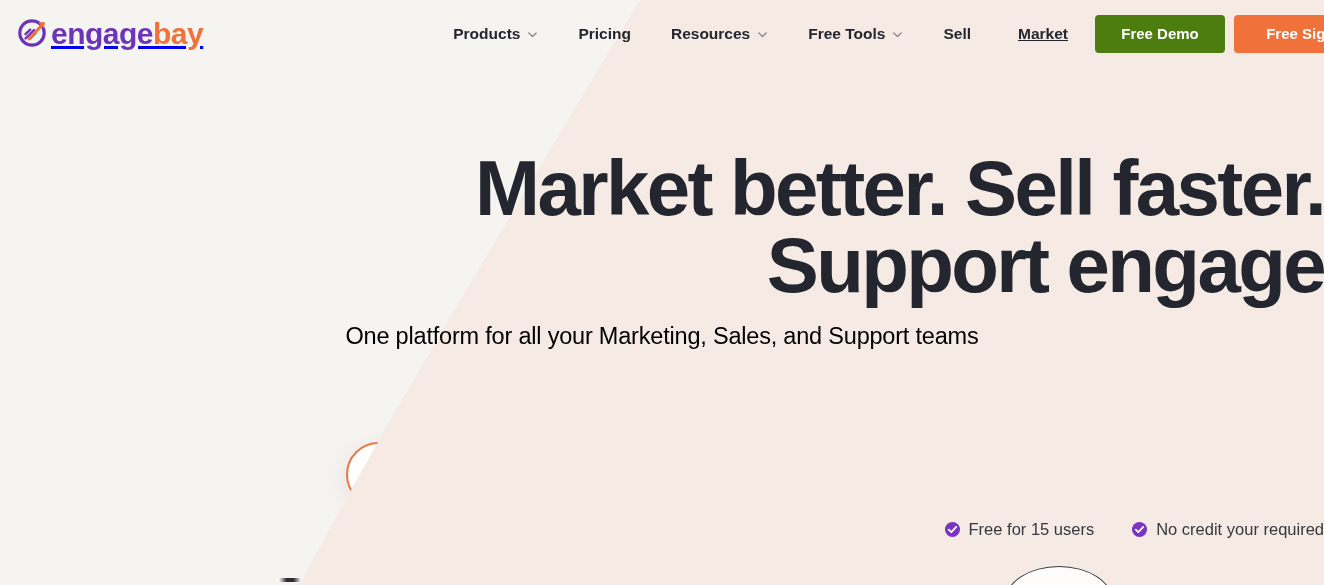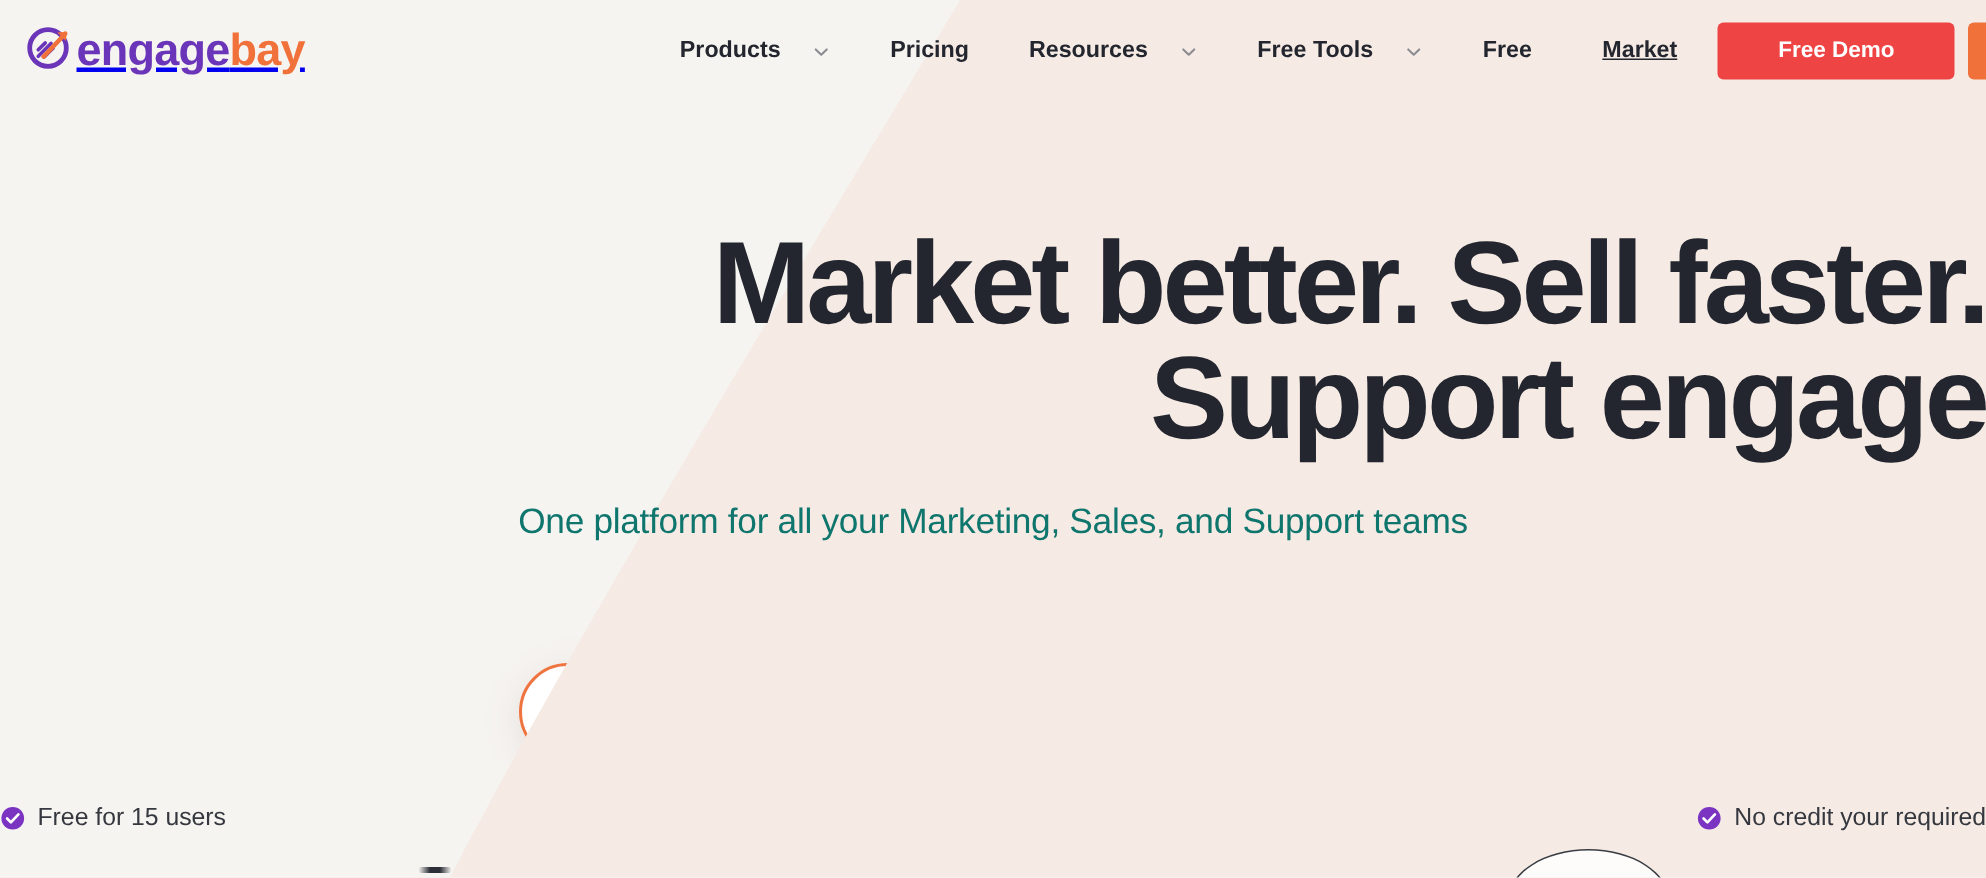--- a/index.html
+++ b/index.html
@@ -83,21 +83,21 @@
 
   #nav {
     display: flex;
     align-items: center;
     margin-left: 230px;
     gap: 0;
   }
   .nav-item {
     display: flex;
     align-items: center;
-    gap: 22px;
+    gap: 7px;
     font-size: 15.5px;
     font-weight: 700;
     color: #23262e;
     padding: 0 20px;
     cursor: pointer;
     white-space: nowrap;
   }
   .nav-caret {
     width: 11px;
     height: 11px;
@@ -125,22 +125,22 @@
     color: #ffffff;
     font-family: "Liberation Sans", sans-serif;
     font-size: 15px;
     font-weight: 700;
     height: 38px;
     border-radius: 4px;
     cursor: pointer;
     white-space: nowrap;
   }
   #btn-free-demo {
-    background: #ef4444;
-    width: 158px;
+    background: #4d7c0f;
+    width: 130px;
     margin-right: 9px;
   }
   #btn-free-signup {
     background: #f1713b;
     width: 151px;
     border-radius: 4px 0 0 4px;
   }
 
   
   #hero {
@@ -154,24 +154,24 @@
     font-size: 78px;
     font-weight: 700;
     line-height: 0.985;
     letter-spacing: -2.6px;
     color: #23262e;
     text-align: right;
   }
   #headline .hl-line { display: block; }
 
   #subheadline {
-    margin-top: 30px;
+    margin-top: 19px;
     font-size: 23.5px;
     font-weight: 400;
-    color: #0f766e;
+    color: #000000;
     letter-spacing: -0.2px;
   }
 
   
   #signup-form {
     position: absolute;
     left: 346px;
     top: 442px;
     width: 630px;
     height: 65px;
@@ -206,27 +206,28 @@
     width: 156px;
     border-radius: 27px;
     margin-right: 5px;
     cursor: pointer;
     white-space: nowrap;
   }
 
   
   #trust-row {
     position: absolute;
-    top: 536px;
+    top: 520px;
     left: 0;
     width: 100%;
     z-index: 4;
     display: flex;
-    justify-content: space-between;
+    justify-content: flex-end;
     gap: 37px;
+    padding-left: 48px;
   }
   .trust-item {
     display: flex;
     align-items: center;
     gap: 8px;
     font-size: 16.5px;
     color: #35383f;
     white-space: nowrap;
   }
   .check-badge {
@@ -289,21 +290,21 @@
     <div class="nav-item">
       <span>Free Tools</span>
       <span class="nav-caret">
         <svg width="11" height="11" viewBox="0 0 12 12">
             <path d="M2 4.3 L6 8.2 L10 4.3" fill="none" stroke="#8a8c92" stroke-width="1.5" stroke-linecap="round" stroke-linejoin="round"></path>
           </svg>
       </span>
     </div>
 
     <div class="nav-item">
-      <span>Free</span>
+      <span>Sell</span>
     </div>
 
   </nav>
 
   <div id="header-actions">
     <a id="login-link" href="#">Market</a>
     <button class="hdr-btn" id="btn-free-demo">Free Demo</button>
     <button class="hdr-btn" id="btn-free-signup">Free Signup</button>
   </div>
 

